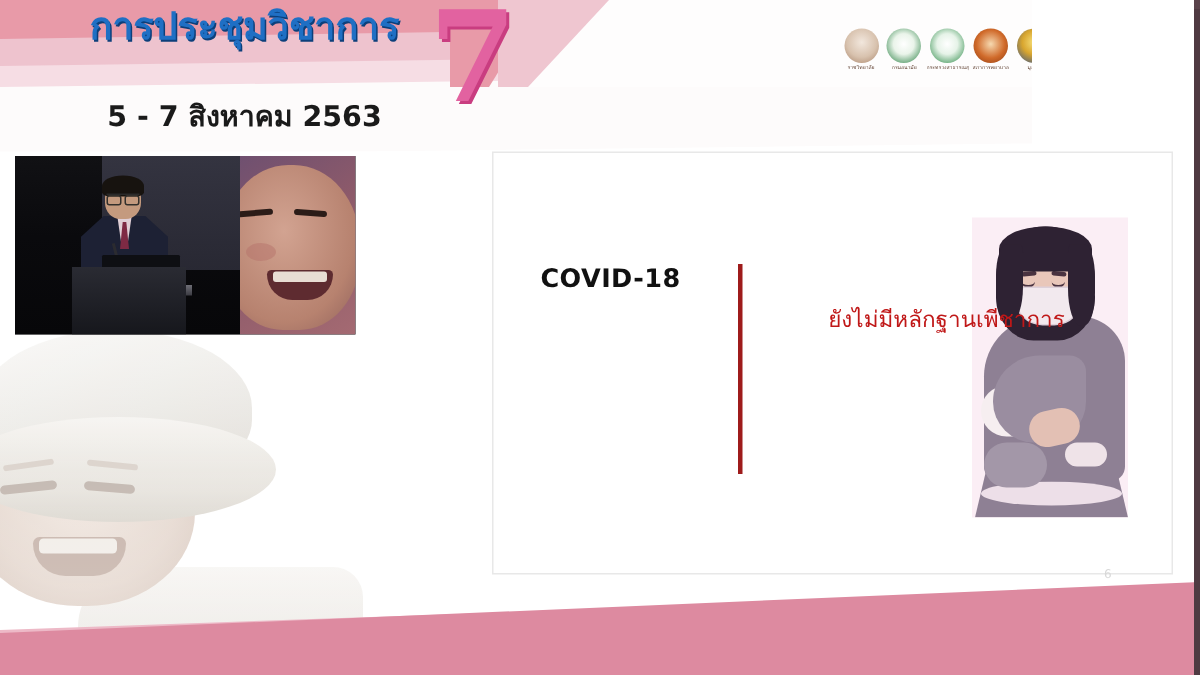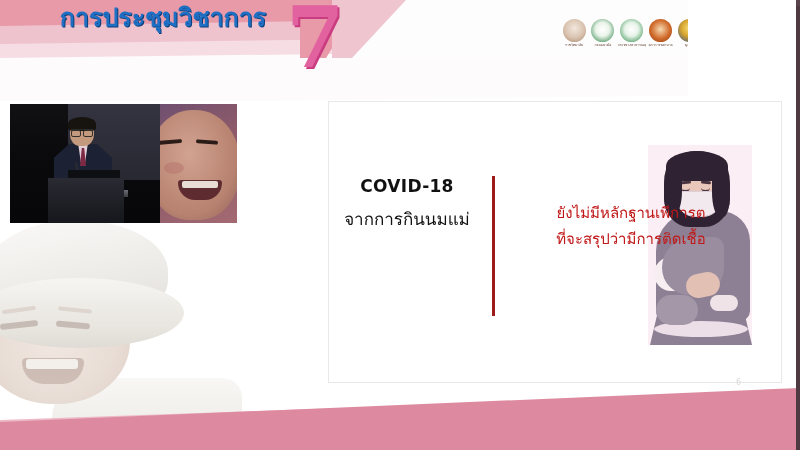--- a/index.html
+++ b/index.html
@@ -197,20 +197,21 @@
     <div class="hdr-band-c"></div>
     <div class="hdr-white"></div>
     <div class="hdr-rightwhite"></div>
     <div class="hdr-pinkwedge2"></div>
     <div class="hdr-pinkwedge"></div>
 
     <div class="title-th">
       <div class="title-line1">การประชุมวิชาการ</div>
     </div>
     <div class="big-seven">7</div>
+    <div class="title-date">5 - 7 สิงหาคม 2563</div>
 
 
     <div class="logos">
       <div class="logo lg1">
           <span class="disc"></span>
           <span class="cap">ราชวิทยาลัย</span>
         </div>
       <div class="logo lg2">
           <span class="disc"></span>
           <span class="cap">กรมอนามัย</span>
@@ -277,28 +278,26 @@
     <div class="cp-brow cp-brow-r"></div>
     <div class="cp-eye cp-eye-l"></div>
     <div class="cp-eye cp-eye-r"></div>
     <div class="cp-mouth"></div>
     <div class="cp-teeth"></div>
     <div class="cp-fade"></div>
   </div>
 
   <div class="qtext">
     <div class="en">COVID-18</div>
-    <div>จากการกินนมแม่</div>
   </div>
 
   <div class="divider"></div>
 
   <div class="atext">
-    <div>ยังไม่มีหลักฐานเพีการต</div>
-    <div>ที่จะสรุปว่ามีการติดเชื้อ</div>
+    <div>ยังไม่มีหลักฐานเพีชาการ</div>
   </div>
 
   <div class="illus">
     <div class="il-legs"></div>
     <div class="il-shadow"></div>
     <div class="il-body"></div>
     <div class="il-hair-back"></div>
     <div class="il-face"></div>
     <div class="il-brow il-brow-l"></div>
     <div class="il-brow il-brow-r"></div>

